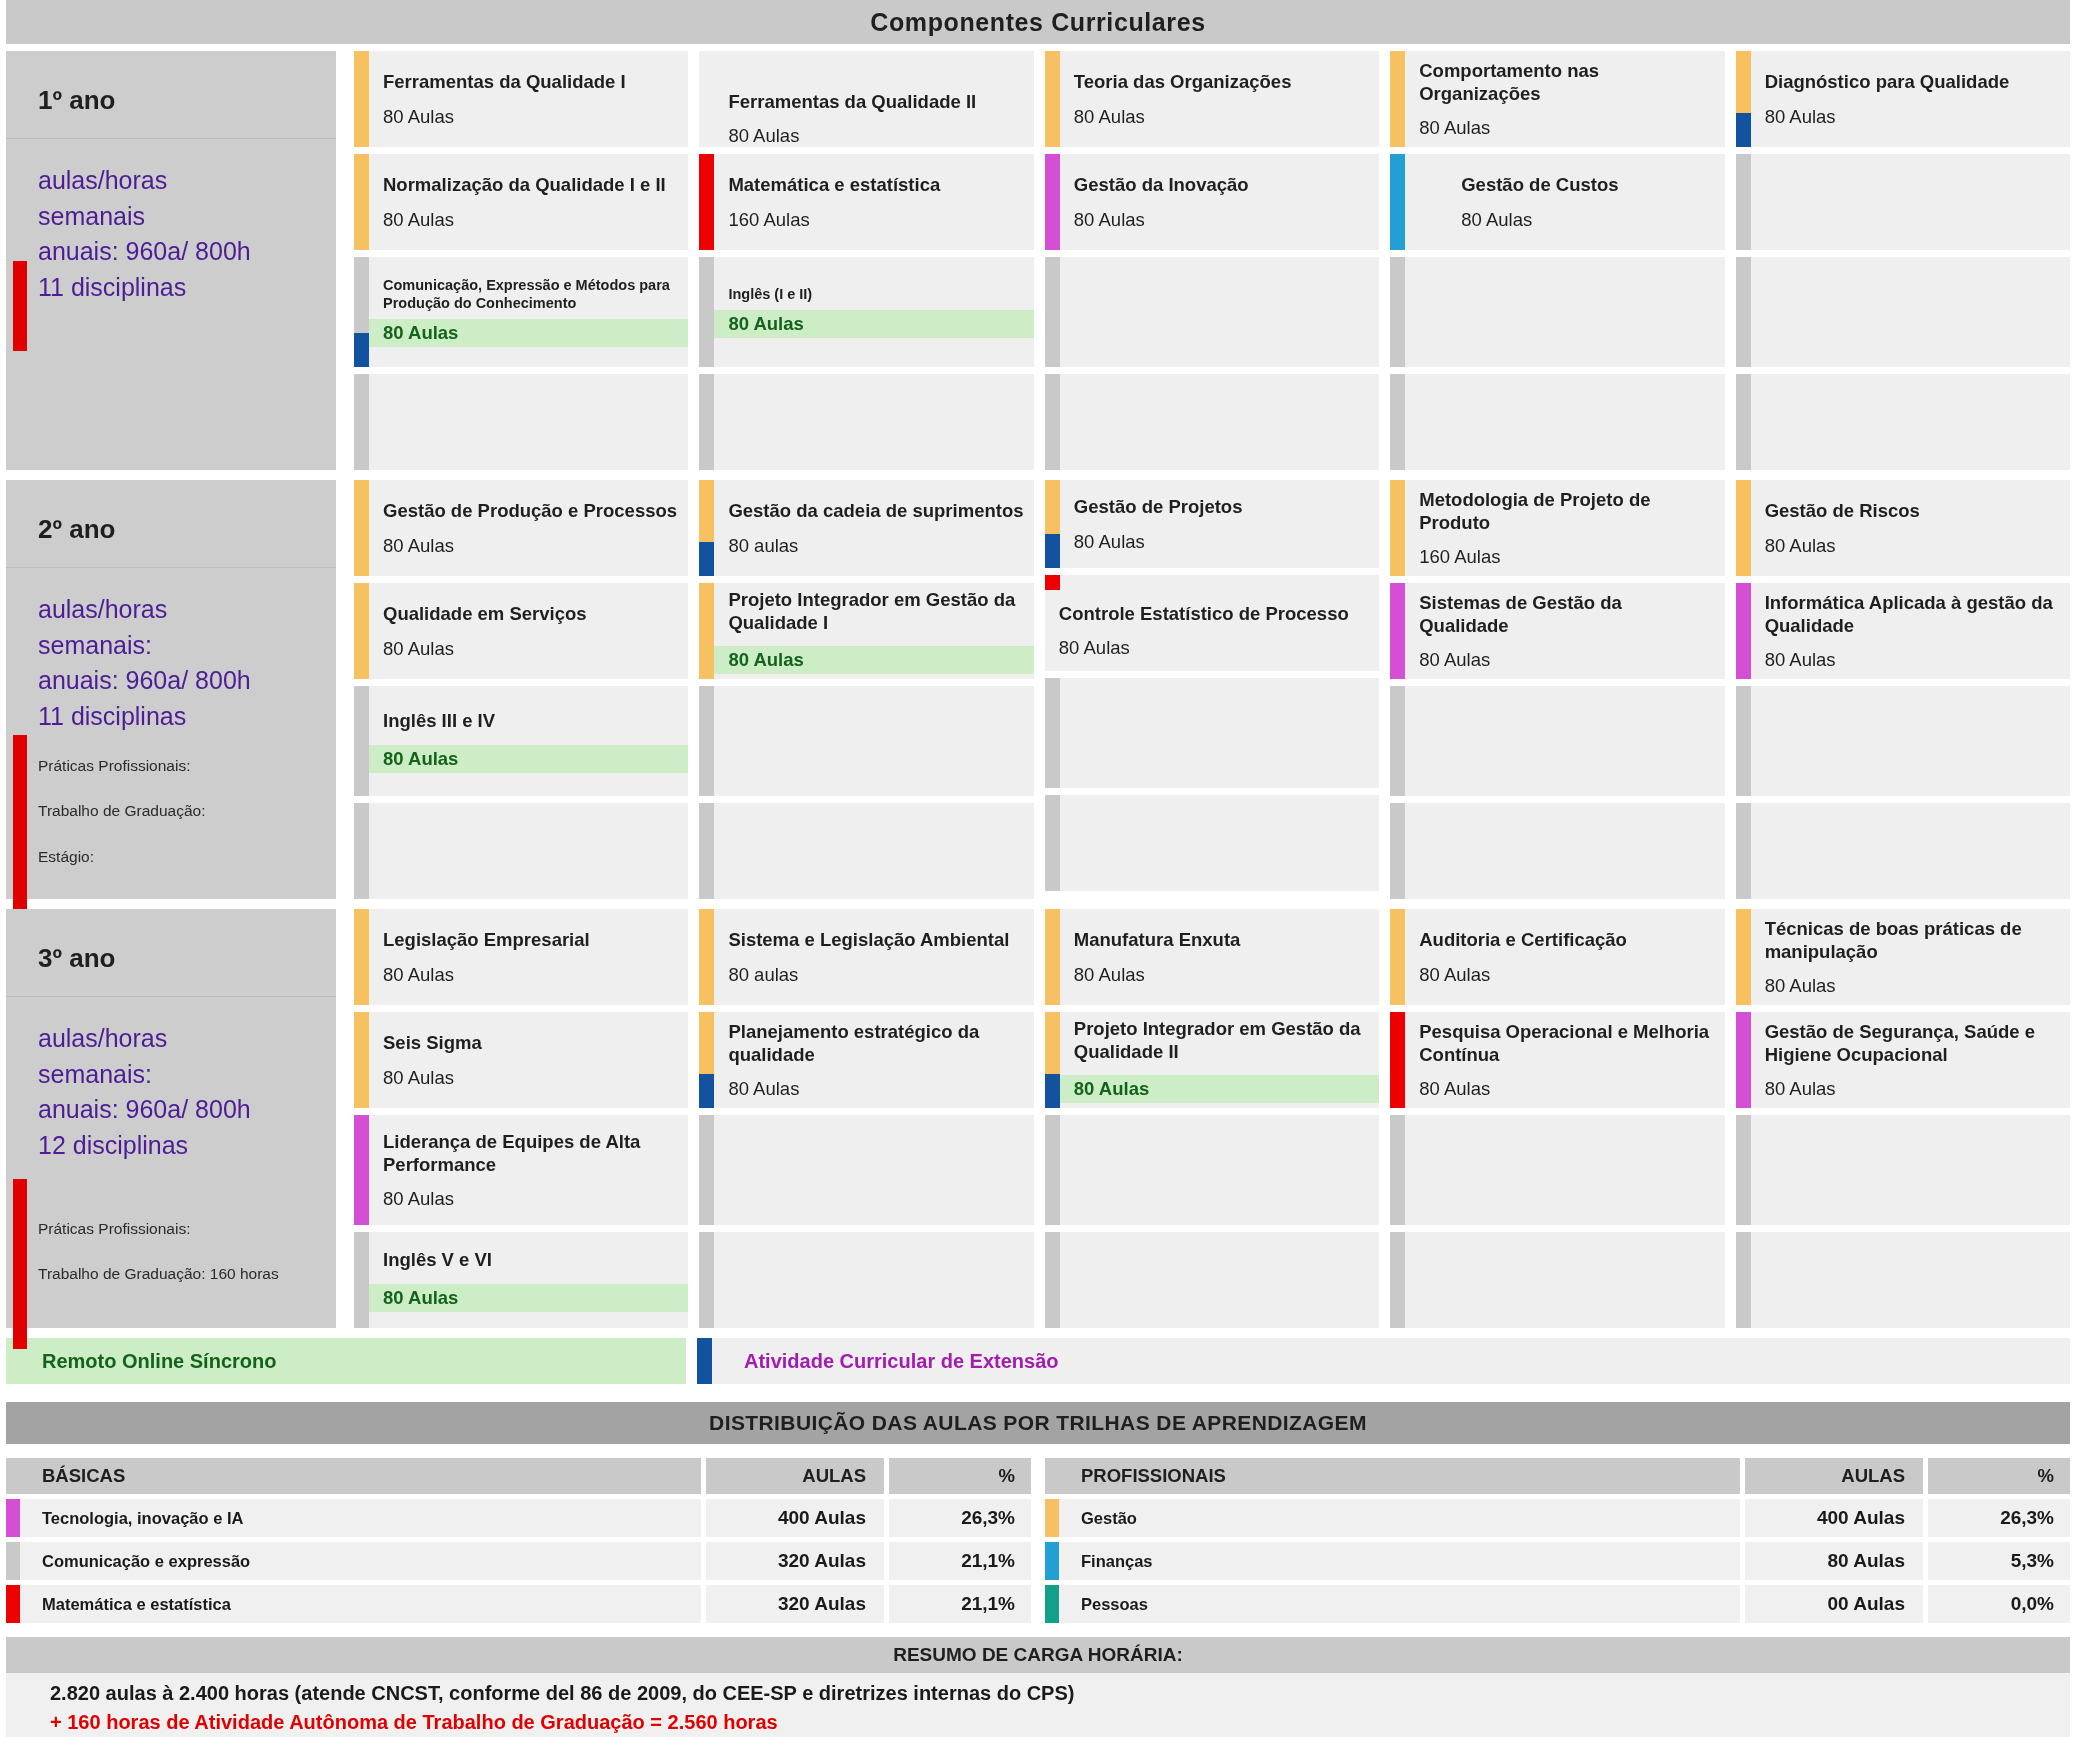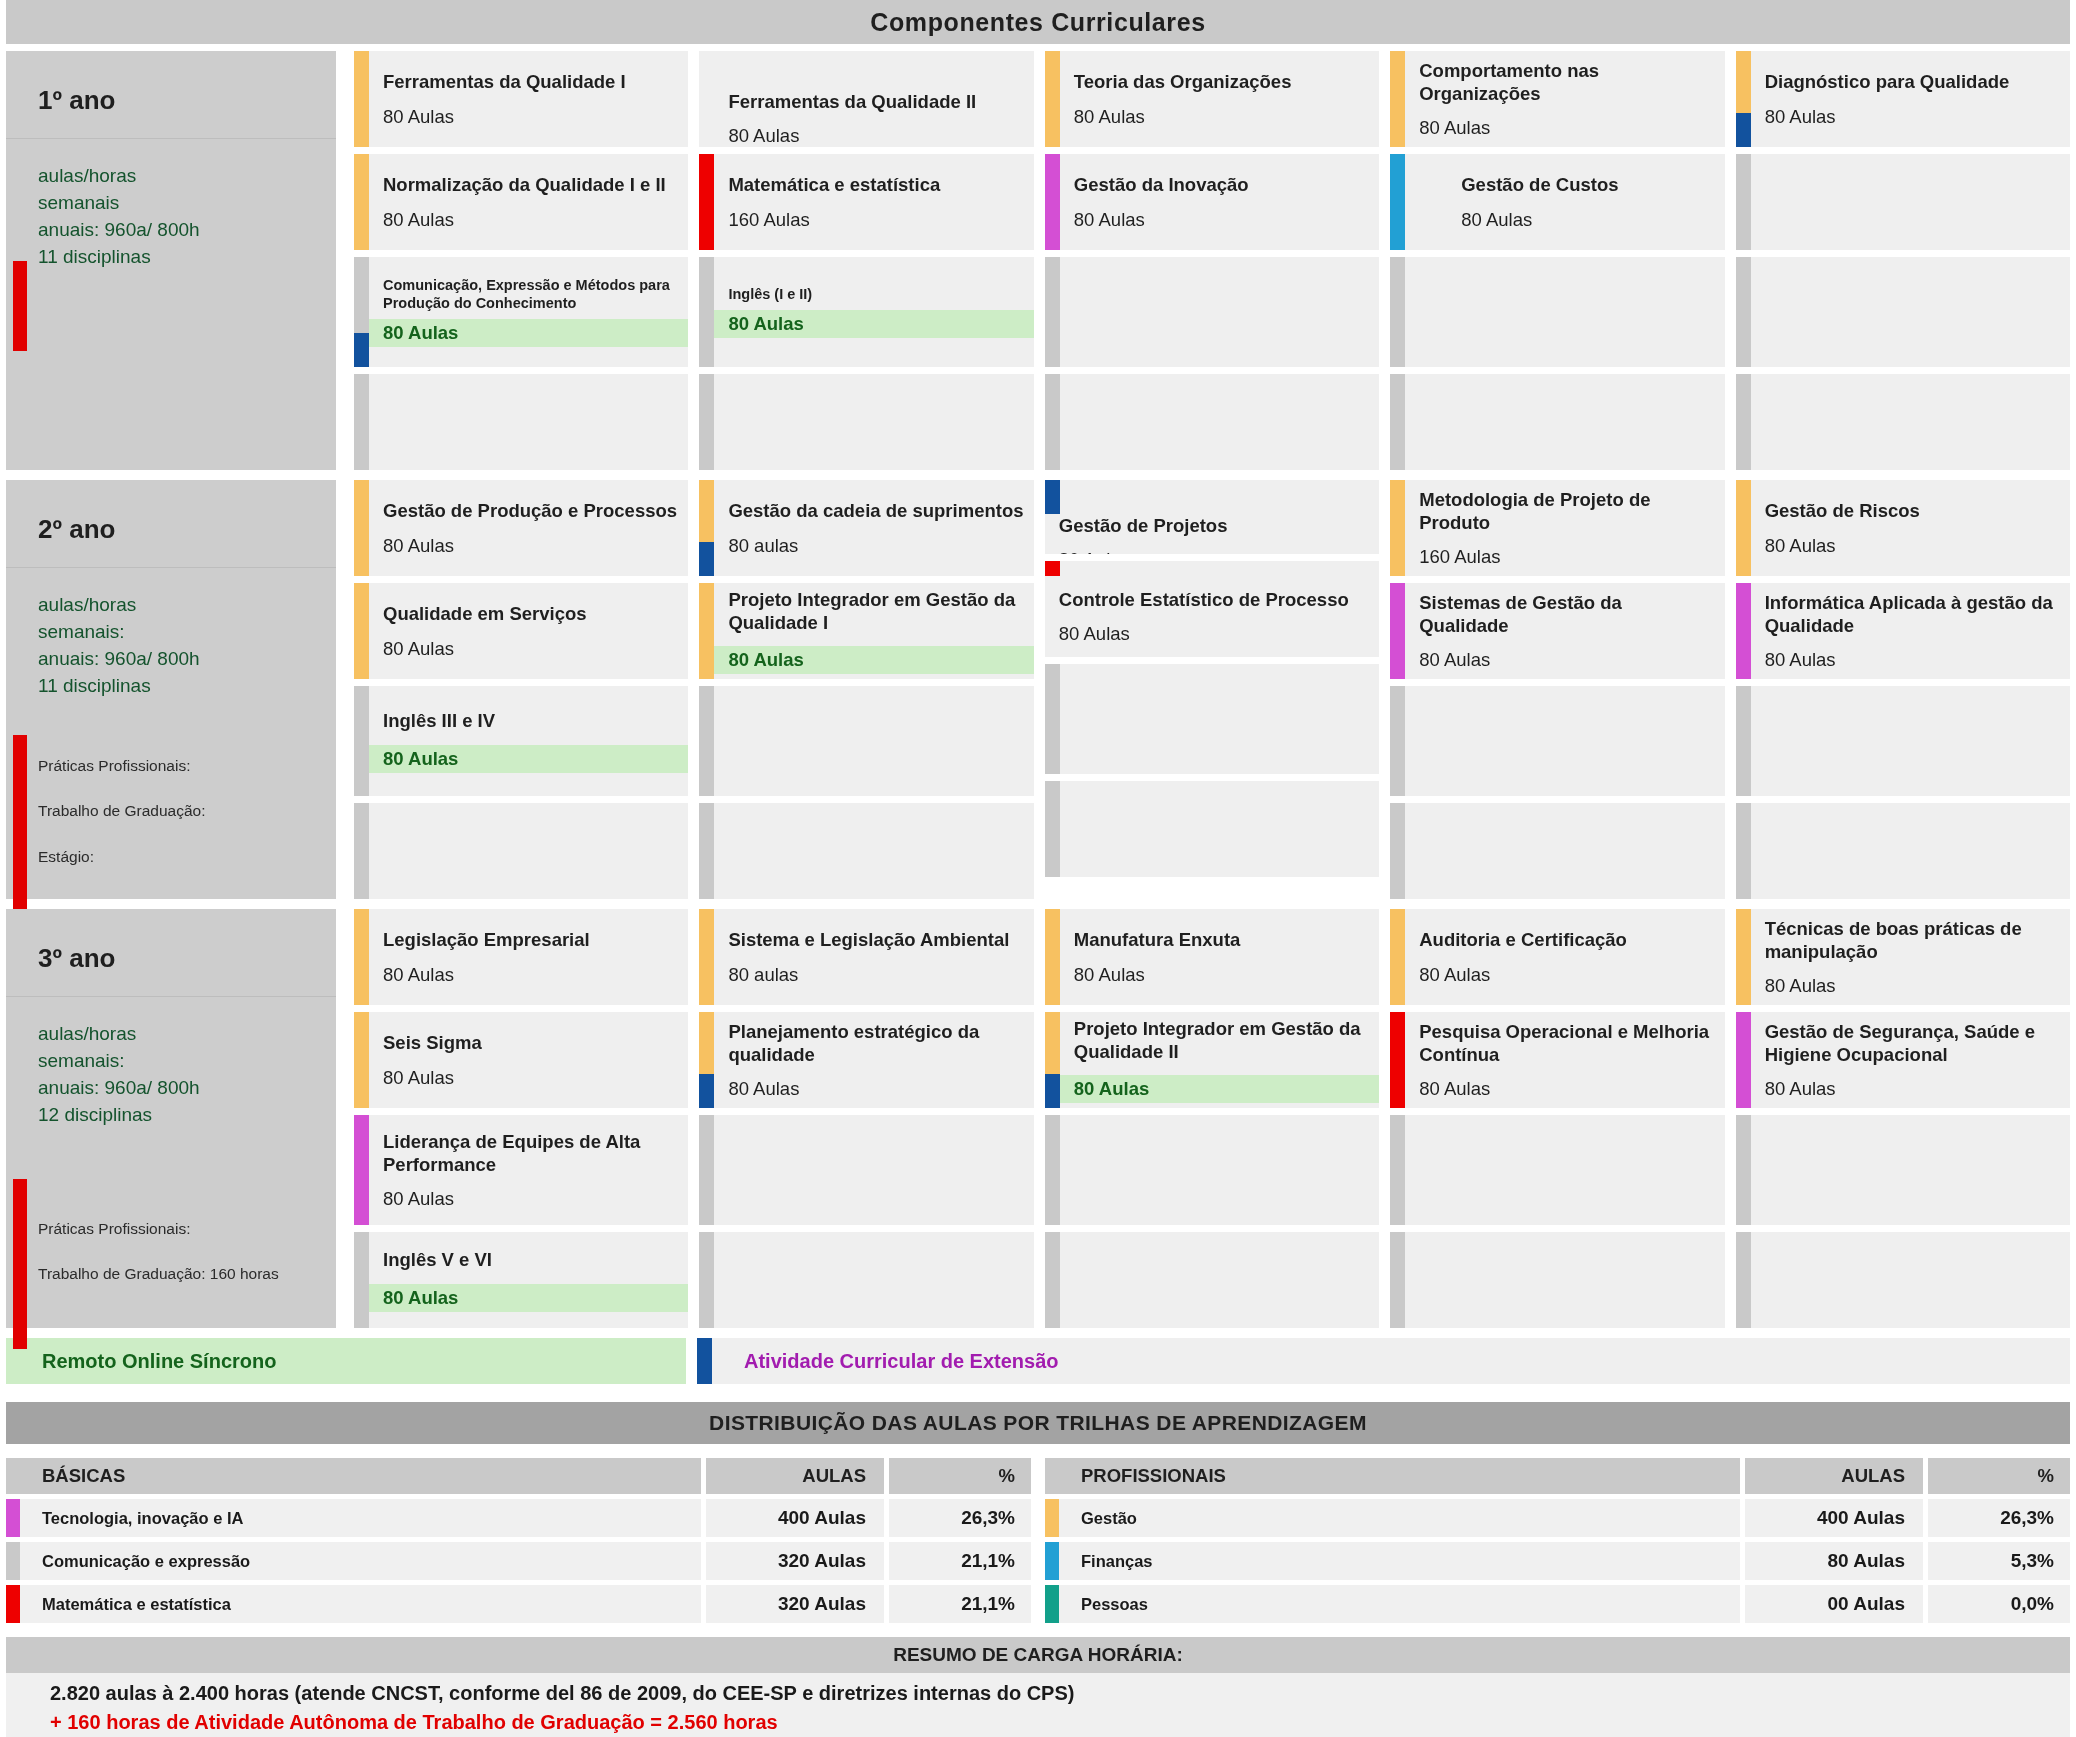--- a/index.html
+++ b/index.html
@@ -43,23 +43,23 @@
     padding: 0 0 0 32px;
     color: #1f1f1f;
   }
   .year-sep {
     height: 1px;
     background: #bdbdbd;
     margin: 22px 0 0 0;
   }
   .year-meta {
     padding: 24px 0 0 32px;
-    font-size: 19px;
+    font-size: 25px;
     line-height: 1.42;
-    color: #14532d;
+    color: #4c1d95;
   }
   .year-redbar {
     position: absolute;
     left: 7px;
     width: 14px;
     background: #e10000;
   }
   .year-notes {
     position: absolute;
     left: 32px;
@@ -506,21 +506,21 @@
               <div class="cell-body"></div>
             </div>
             <div class="cell empty" style="height: 96px;">
               <div class="bars">
                 <span style="background: rgb(201, 201, 201); flex: 1 1 auto;"></span>
               </div>
               <div class="cell-body"></div>
             </div>
           </div>
           <div class="col">
-            <div class="cell" style="height: 74px; flex-direction: column;">
+            <div class="cell" style="height: 88px;">
               <div class="bars">
                 <span style="background: rgb(247, 193, 97); flex: 1 1 auto;"></span>
                 <span style="background: rgb(18, 82, 158); flex: 0 0 34px;"></span>
               </div>
               <div class="cell-body">
                 <div class="cell-title">Gestão de Projetos</div>
                 <div class="cell-hours">80 Aulas</div>
               </div>
             </div>
             <div class="cell" style="height: 96px; flex-direction: column;">

